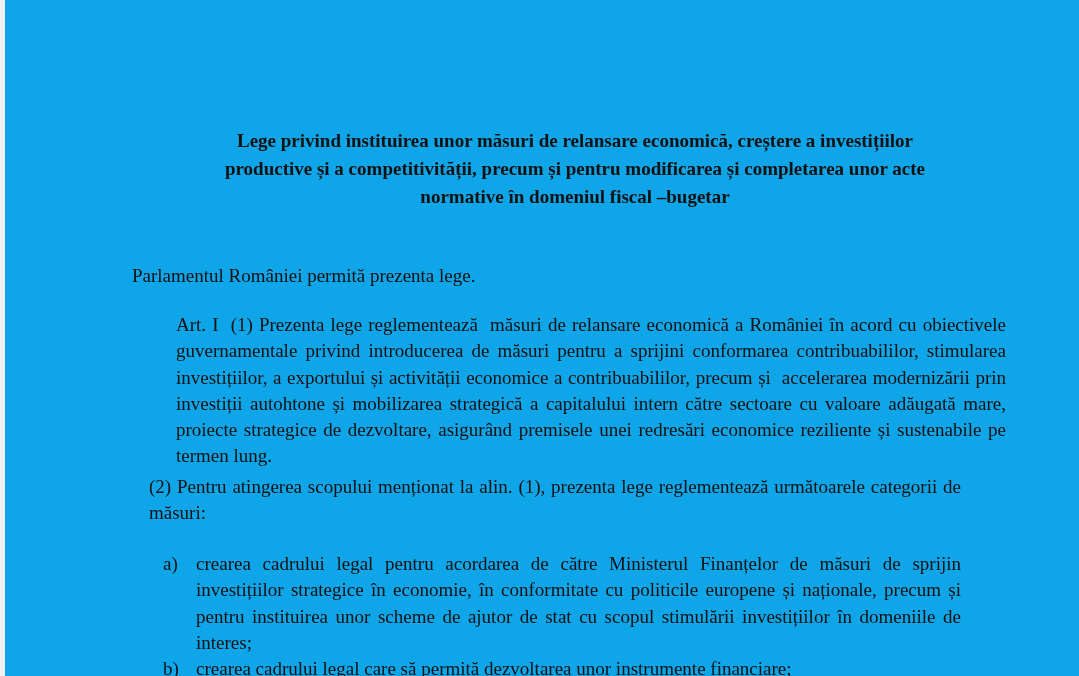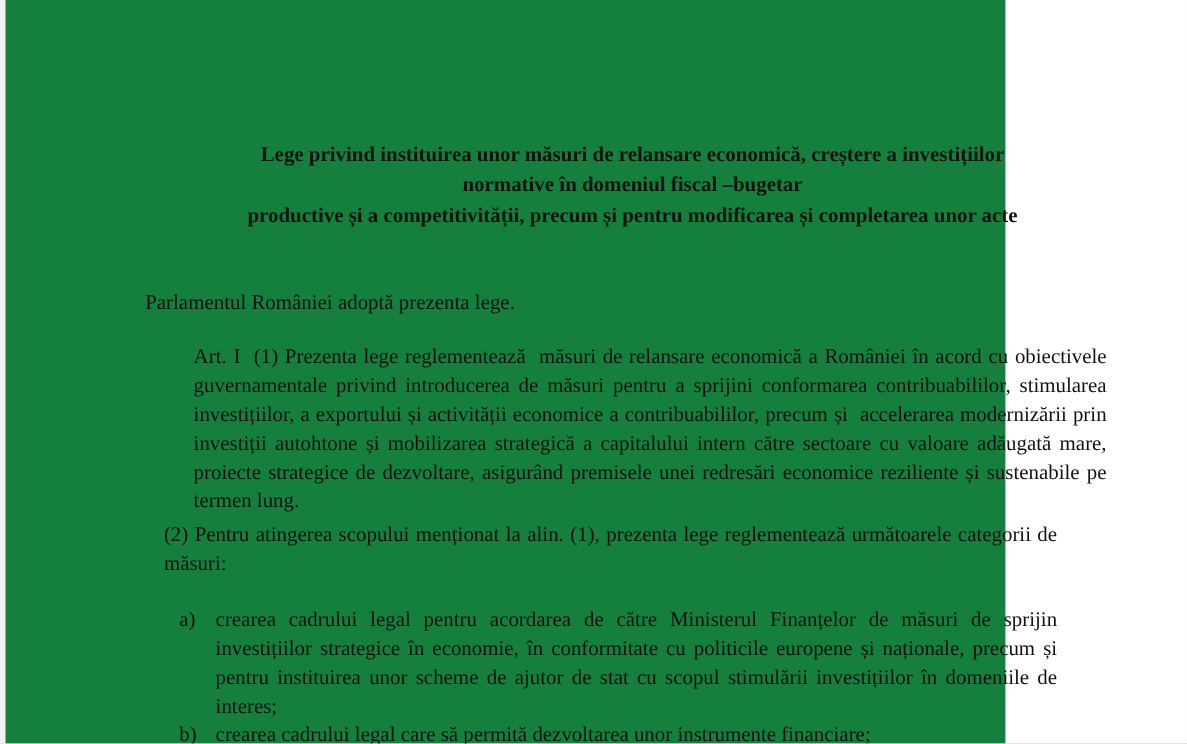--- a/index.html
+++ b/index.html
@@ -18,23 +18,23 @@
     .left-strip {
       position: absolute;
       left: 0; top: 0;
       width: 5px;
       height: 676px;
       background: #f1f1f1;
     }
     .page {
       position: absolute;
       left: 5px; top: 0;
-      width: 909px;
+      width: 1074px;
       height: 676px;
-      background: #15803d;
+      background: #0ea5e9;
     }
     .title {
       position: absolute;
       left: 160px;
       top: 127px;
       width: 820px;
       text-align: center;
       font-weight: bold;
       font-size: 19px;
       line-height: 28px;
@@ -87,25 +87,25 @@
   </style>
 </head>
 <body>
 
 <div class="left-strip"></div>
 
 <div class="page">
 
   <div class="title">
     <div>Lege privind instituirea unor măsuri de relansare economică, creștere a investițiilor</div>
+    <div>productive și a competitivității, precum și pentru modificarea și completarea unor acte</div>
     <div>normative în domeniul fiscal –bugetar</div>
-    <div>productive și a competitivității, precum și pentru modificarea și completarea unor acte</div>
   </div>
 
-  <div class="para adopt"><span class="b">Parlamentul României</span><span> adoptă prezenta lege.</span></div>
+  <div class="para adopt"><span class="b">Parlamentul României</span><span> permită prezenta lege.</span></div>
 
   <div class="para art1"><span class="b">Art. I</span><span style="white-space:pre-wrap;">  (1) Prezenta lege reglementează  măsuri de relansare economică a României în acord cu obiectivele guvernamentale privind introducerea de măsuri pentru a sprijini conformarea contribuabililor, stimularea investițiilor, a exportului și activității economice a contribuabililor, precum și  accelerarea modernizării prin investiții autohtone și mobilizarea strategică a capitalului intern către sectoare cu valoare adăugată mare, proiecte strategice de dezvoltare, asigurând premisele unei redresări economice reziliente și sustenabile pe termen lung.</span></div>
 
   <div class="para art2">(2) Pentru atingerea scopului menționat la alin. (1), prezenta lege reglementează următoarele categorii de măsuri:</div>
 
   <ul class="list">
     <li>
       <span class="marker">a)</span>
       <span>crearea cadrului legal pentru acordarea de către Ministerul Finanțelor de măsuri de sprijin investițiilor strategice în economie, în conformitate cu politicile europene și naționale, precum și pentru instituirea unor scheme de ajutor de stat cu scopul stimulării investițiilor în domeniile de interes;</span>
     </li>

